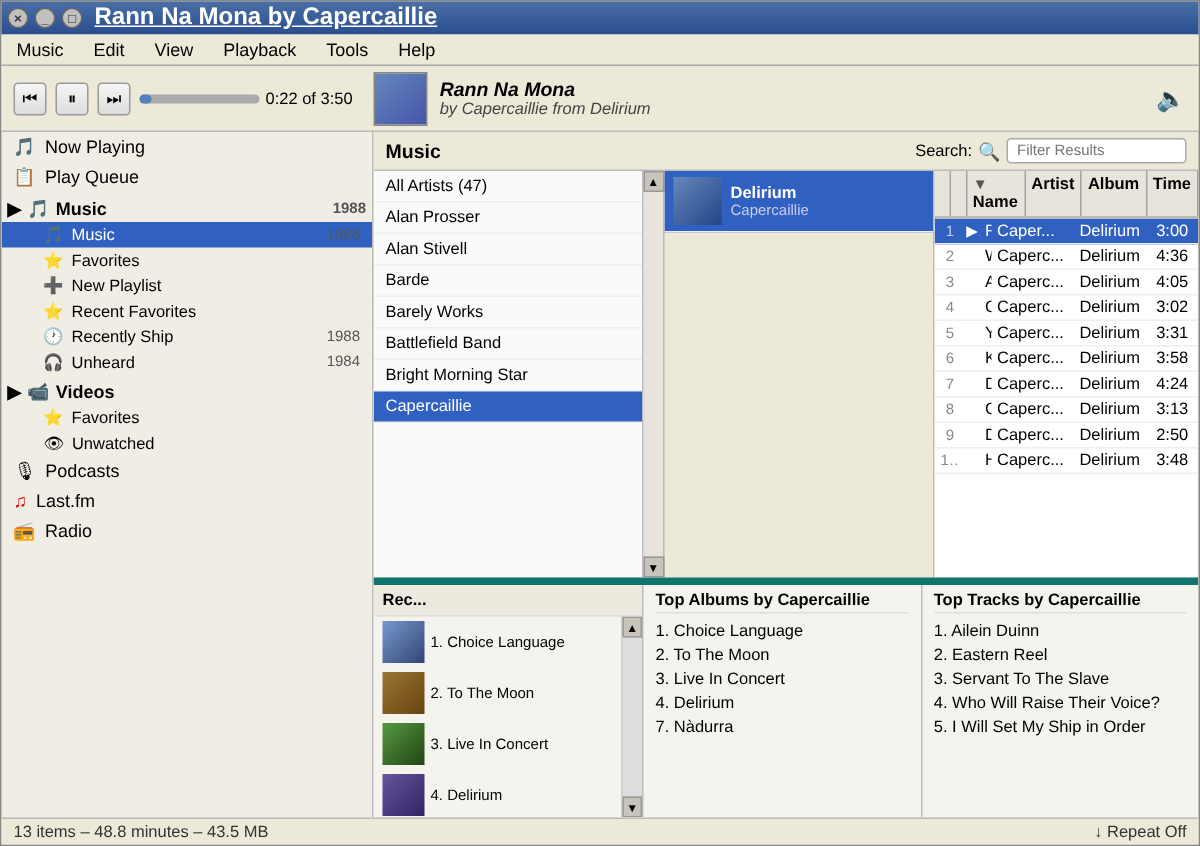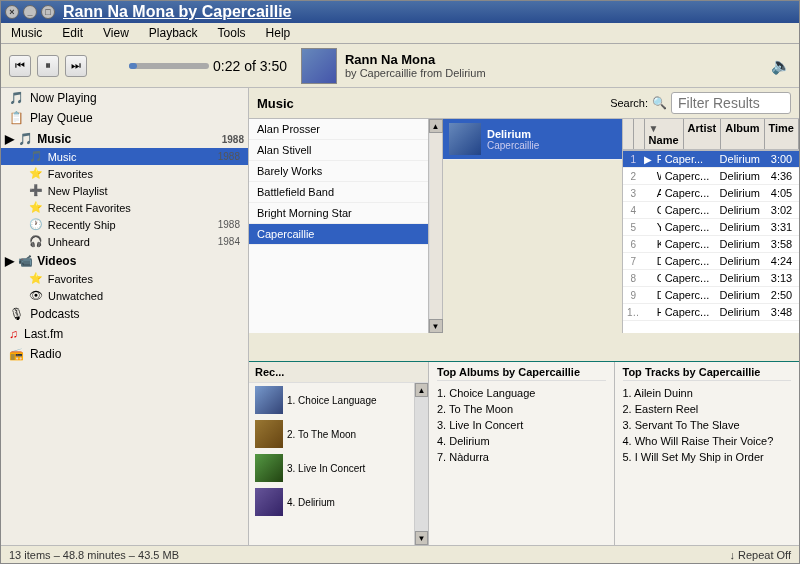--- a/index.html
+++ b/index.html
@@ -69,22 +69,21 @@
       border: 1px solid #999;
       border-radius: 3px;
       padding: 2px 5px;
       cursor: pointer;
       display: flex; align-items: center; justify-content: center;
       min-width: 22px; height: 22px;
       font-size: 11px;
     }
     .progress-area {
       display: flex; align-items: center; gap: 4px;
-      font-size: 14px;
-      margin-left: 36px;
+      font-size: 11px;
     }
     .progress-slider {
       width: 80px; height: 6px;
       background: #aaa;
       border-radius: 3px;
       position: relative;
     }
     .progress-fill {
       width: 10%;
       height: 100%;
@@ -95,21 +94,21 @@
       display: flex; align-items: center; gap: 8px;
       margin-left: 8px;
       flex: 1;
     }
     .track-art {
       width: 36px; height: 36px;
       background: linear-gradient(135deg, #6688bb, #4455aa);
       border: 1px solid #888;
       flex-shrink: 0;
     }
-    .track-details { flex: 1; }
+    .track-details { flex: 1; font-style: italic; }
     .track-title { font-size: 13px; font-weight: bold; color: #000; }
     .track-sub { font-size: 11px; color: #444; }
     .volume-icon { margin-left: auto; font-size: 16px; color: #555; }
     .main-area {
       display: flex;
       flex: 1;
       overflow: hidden;
     }
     .sidebar {
       width: 248px;
@@ -158,21 +157,21 @@
       border-bottom: 1px solid #bbb;
       background: #ece9d8;
       gap: 8px;
     }
     .content-title { font-size: 13px; font-weight: bold; flex: 1; }
     .search-area { display: flex; align-items: center; gap: 4px; font-size: 11px; }
     .search-input {
       border: 1px solid #aaa;
       border-radius: 3px;
       padding: 2px 6px;
-      font-size: 14px;
+      font-size: 10px;
       width: 120px;
       background: white;
     }
     .content-body {
       display: flex;
       flex: 1;
       overflow: hidden;
     }
     .artist-list {
       width: 180px;
@@ -258,25 +257,24 @@
     .td { padding: 2px 4px; overflow: hidden; text-overflow: ellipsis; white-space: nowrap; }
     .td-num { width: 20px; text-align: right; color: #888; font-size: 10px; }
     .td-play { width: 14px; color: #3060c0; font-size: 10px; }
     .track-row.playing .td-play { color: white; }
     .track-row.playing .td-num { color: #cce; }
     .td-name { flex: 2; }
     .td-artist { width: 70px; }
     .td-album { width: 65px; }
     .td-time { width: 40px; font-size: 11px; }
     .bottom-panel {
-      border-top: 1px solid #0f766e;
-      display: flex;
-      height: 184px;
+      border-top: 5px solid #0f766e;
+      display: flex;
+      height: 160px;
       background: #f5f3ee;
-      margin-top: 28px;
     }
     .recent-panel {
       width: 180px;
       border-right: 1px solid #bbb;
       overflow: hidden;
       display: flex; flex-direction: column;
     }
     .recent-scroll {
       display: flex; flex-direction: column;
       overflow-y: hidden;
@@ -470,22 +468,24 @@
         <div class="search-area">
           <span>Search:</span>
           <span style="font-size:12px;">🔍</span>
           <input class="search-input" type="text" placeholder="Filter Results" style="">
         </div>
       </div>
 
       <div class="content-body">
 
         <div class="artist-list">
+          <div class="artist-item">All Artists (47)</div>
           <div class="artist-item">Alan Prosser</div>
           <div class="artist-item">Alan Stivell</div>
+          <div class="artist-item">Barde</div>
           <div class="artist-item">Barely Works</div>
           <div class="artist-item">Battlefield Band</div>
           <div class="artist-item">Bright Morning Star</div>
           <div class="artist-item active">Capercaillie</div>
         </div>
 
         <div class="scroll-mid">
           <div class="scroll-btn">▲</div>
           <div class="scroll-track"></div>
           <div class="scroll-btn">▼</div>

